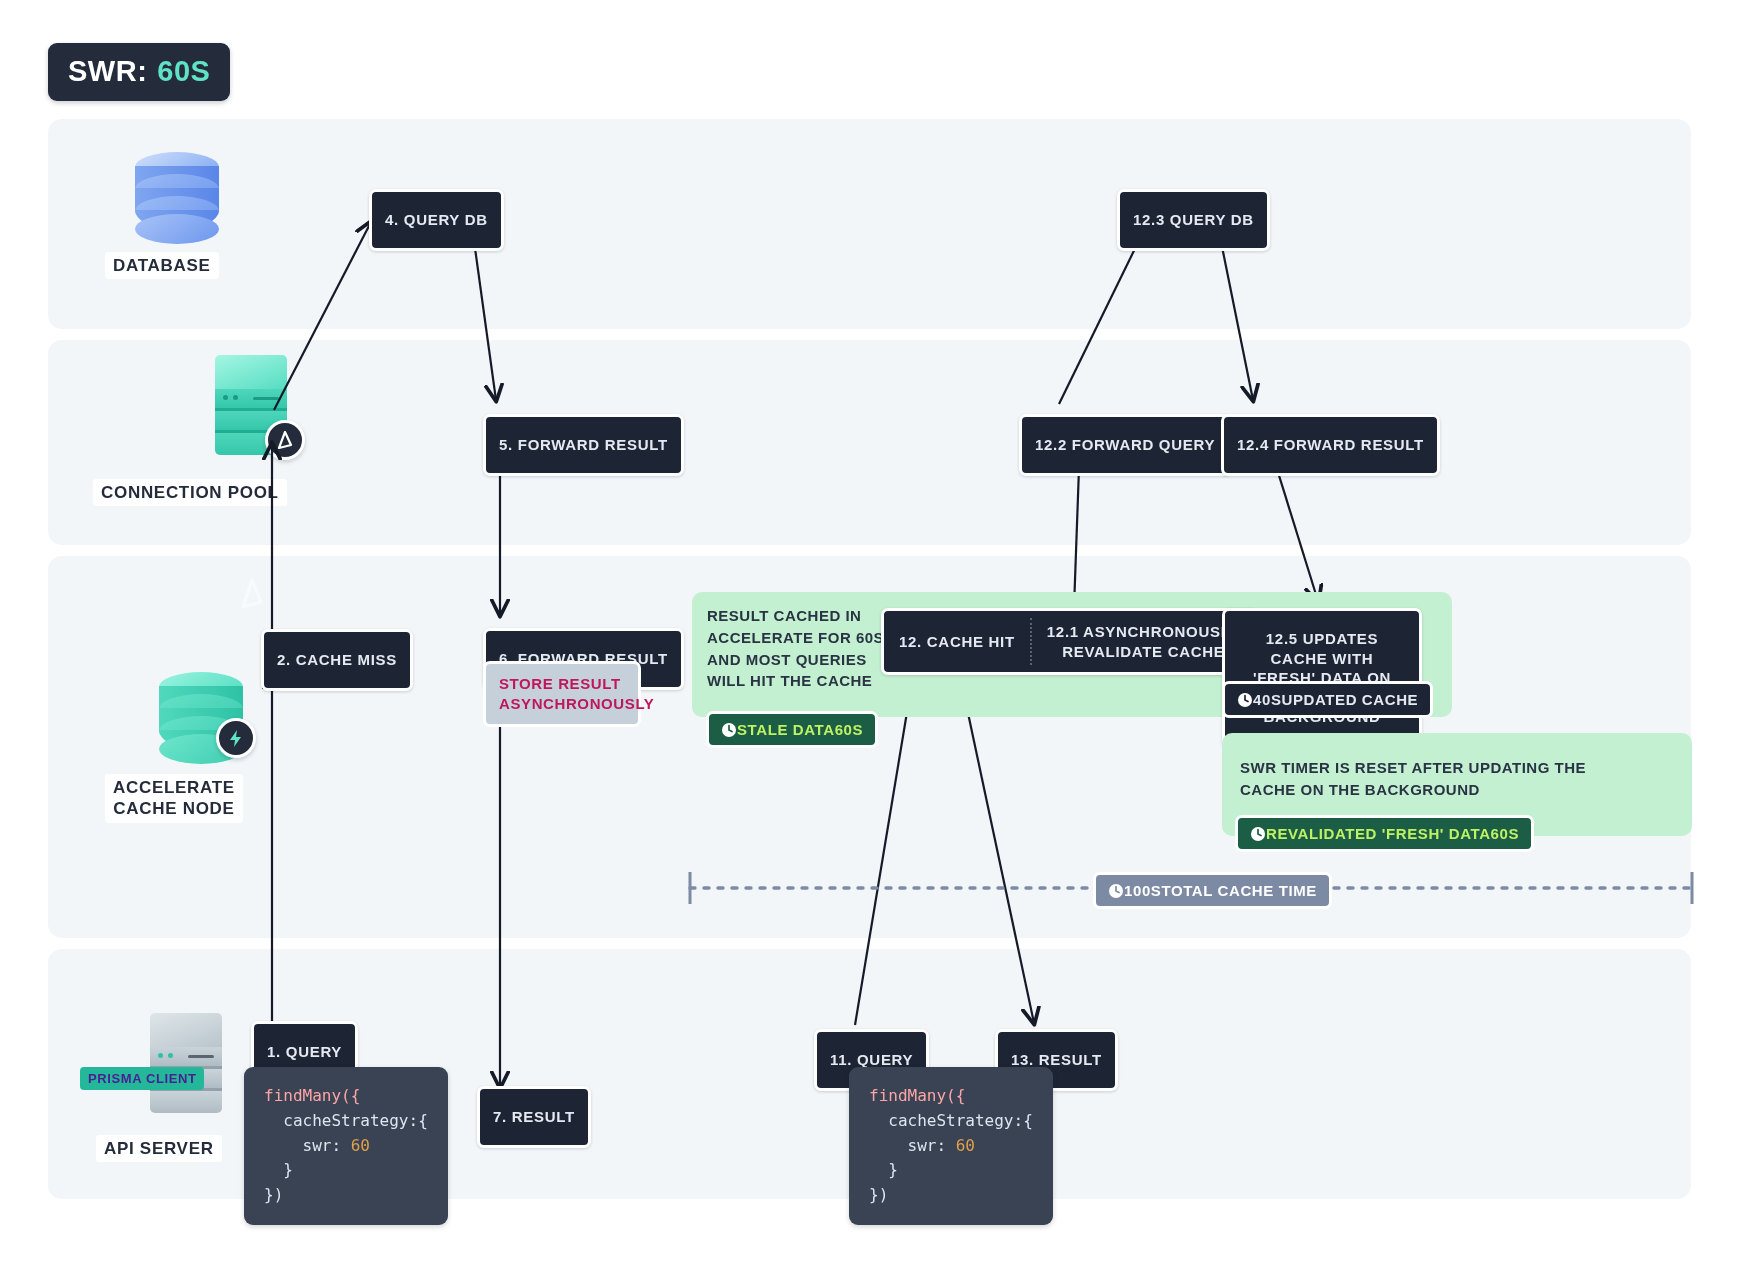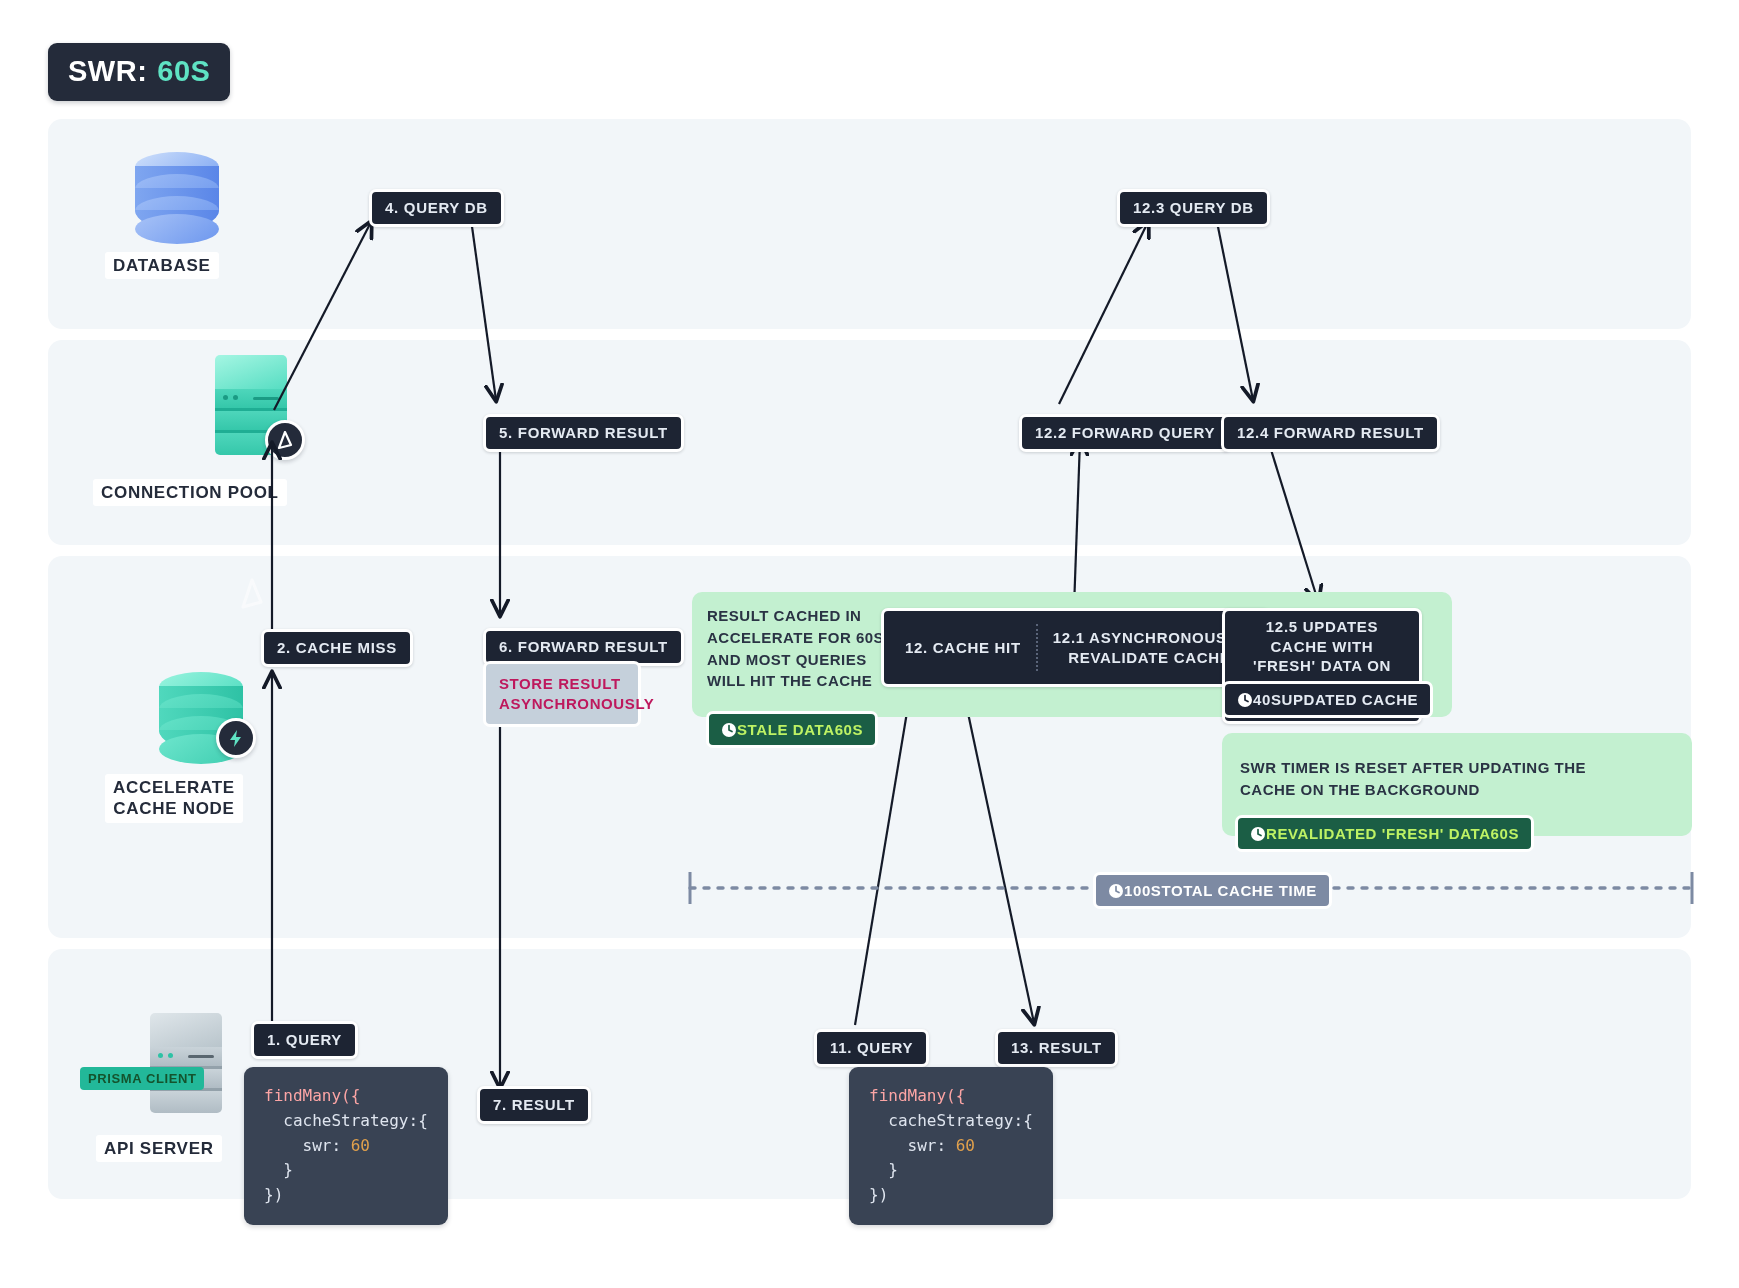--- a/index.html
+++ b/index.html
@@ -85,37 +85,37 @@
   .server-grey .dots i { background:#2ec2a5; }
   .server-grey .bar { background:#59666f; }
 
   .badge-circle {
     position: absolute; width: 40px; height: 40px; border-radius: 50%;
     background: #242b3a; border: 3px solid #fff;
     display:flex; align-items:center; justify-content:center;
     box-shadow: 0 2px 4px rgba(20,26,40,.2);
   }
   .prisma-tag {
-    position:absolute; background:#22b899; color:#14532d;
+    position:absolute; background:#22b899; color:#4c1d95;
     font-size:13px; font-weight:700; letter-spacing:.6px;
     padding:4px 8px; border-radius:4px; white-space:nowrap;
   }
   .ghost-logo { position:absolute; opacity:.55; }
 
   
   .chip {
     position: absolute;
     background: #1d2433; color: #e4eaf2;
     font-size: 15px; font-weight: 700; letter-spacing: .7px;
-    border-radius: 7px; padding: 6px 13px;
+    border-radius: 7px; padding: 18px 13px;
     border: 3px solid #fff;
     box-shadow: 0 1px 3px rgba(20,26,40,.18);
     text-align: center; line-height: 1.3; white-space: pre-line;
   }
-  .chip-split { display:flex; align-items:center; padding: 6px; }
+  .chip-split { display:flex; align-items:center; padding: 0; }
   .chip-split > div { padding: 11px 15px; }
   .chip-split .divider { width: 0; border-left: 2px dotted #5a6479; align-self: stretch; margin: 7px 0; padding:0; }
 
   .chip-grey {
     position:absolute; background:#c5d0db; color:#be185d;
     font-size: 15px; font-weight: 700; letter-spacing:.6px;
     border-radius: 7px; padding: 10px 13px; border: 3px solid #fff;
     text-align:left; line-height:1.32; white-space: pre-line;
   }
 

